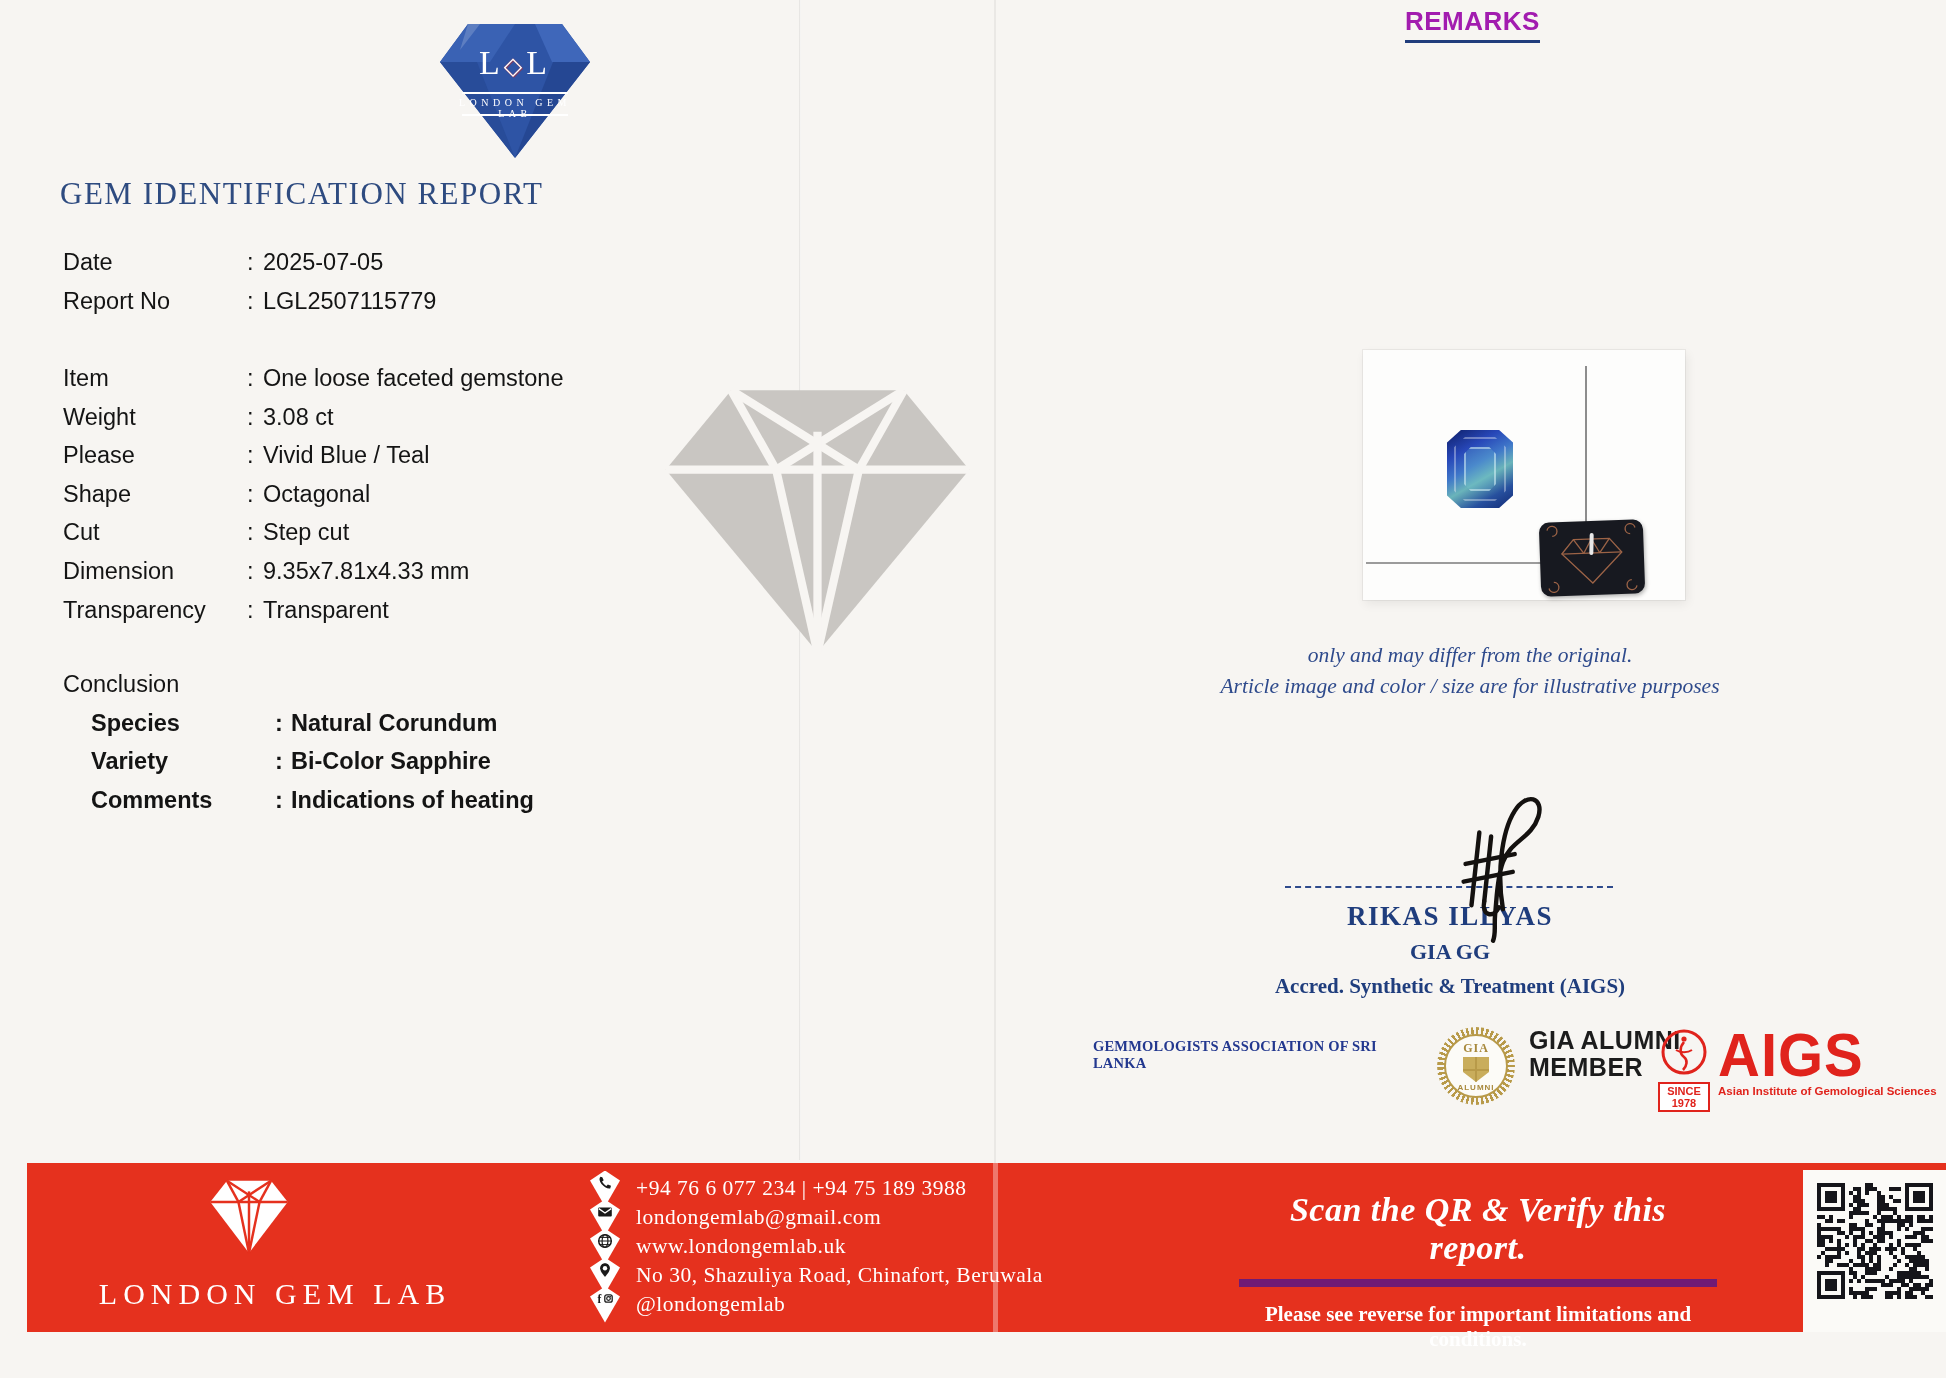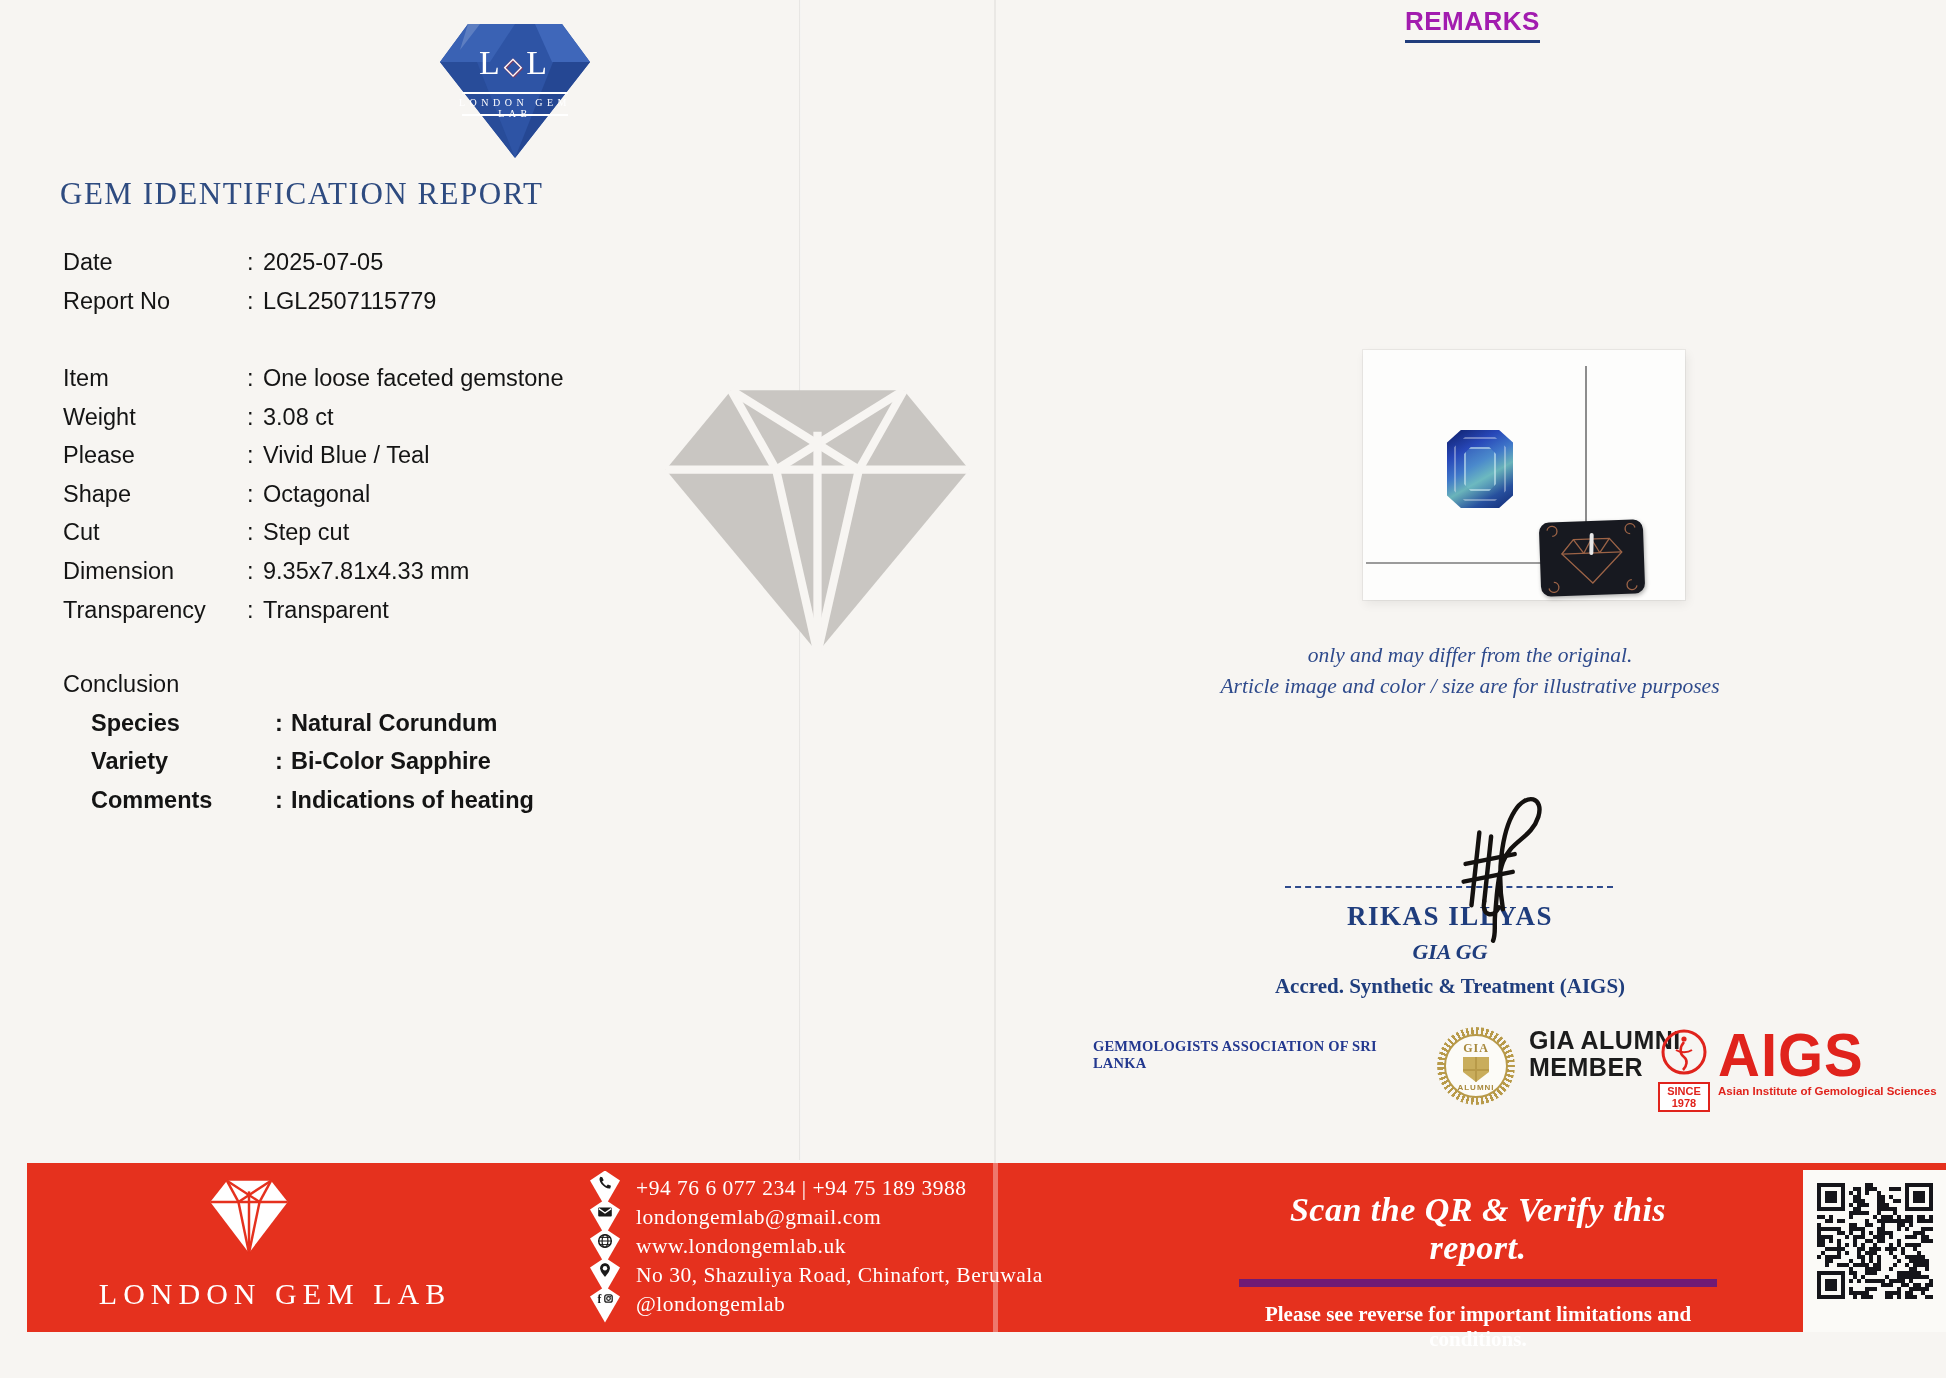--- a/index.html
+++ b/index.html
@@ -68,21 +68,21 @@
   .photo-caption { left:1180px; top:640px; width:580px; text-align:center;
     font-family:"Liberation Serif", serif; font-style:italic; font-size:21.5px;
     color:#2e4a8c; line-height:31px; }
 
   .sig-line { left:1285px; top:886px; width:328px; border-top:2.5px dashed #2e4a8c; }
   .signature { left:1440px; top:774px; width:118px; height:174px; z-index:3; }
 
   .signatory { left:1240px; top:901px; width:420px; text-align:center;
     font-family:"Liberation Serif", serif; color:#1f3d7d; }
   .signatory .sig-name { font-size:27px; font-weight:bold; letter-spacing:1.5px; }
-  .signatory .sig-cred { font-size:22px; font-weight:bold; margin-top:7px;font-style:italic; }
+  .signatory .sig-cred { font-size:22px; font-weight:bold; margin-top:7px; }
   .signatory .sig-accred { font-size:21px; font-weight:bold; margin-top:9px; }
 
   
   .gasl { left:1093px; top:1032px; width:340px; }
   .gasl-row { display:flex; align-items:center; }
   .gasl-icon { width:58px; height:58px; border:3px solid #1d3faa; background:#fff; box-sizing:border-box; }
   .gasl-abbr { font-size:48px; font-weight:bold; color:#1d3faa; margin-left:12px; letter-spacing:1px; }
   .gasl-full { margin-top:6px; font-family:"Liberation Serif", serif; font-weight:bold;
     font-size:14.5px; color:#23388f; letter-spacing:0.2px; }
 

